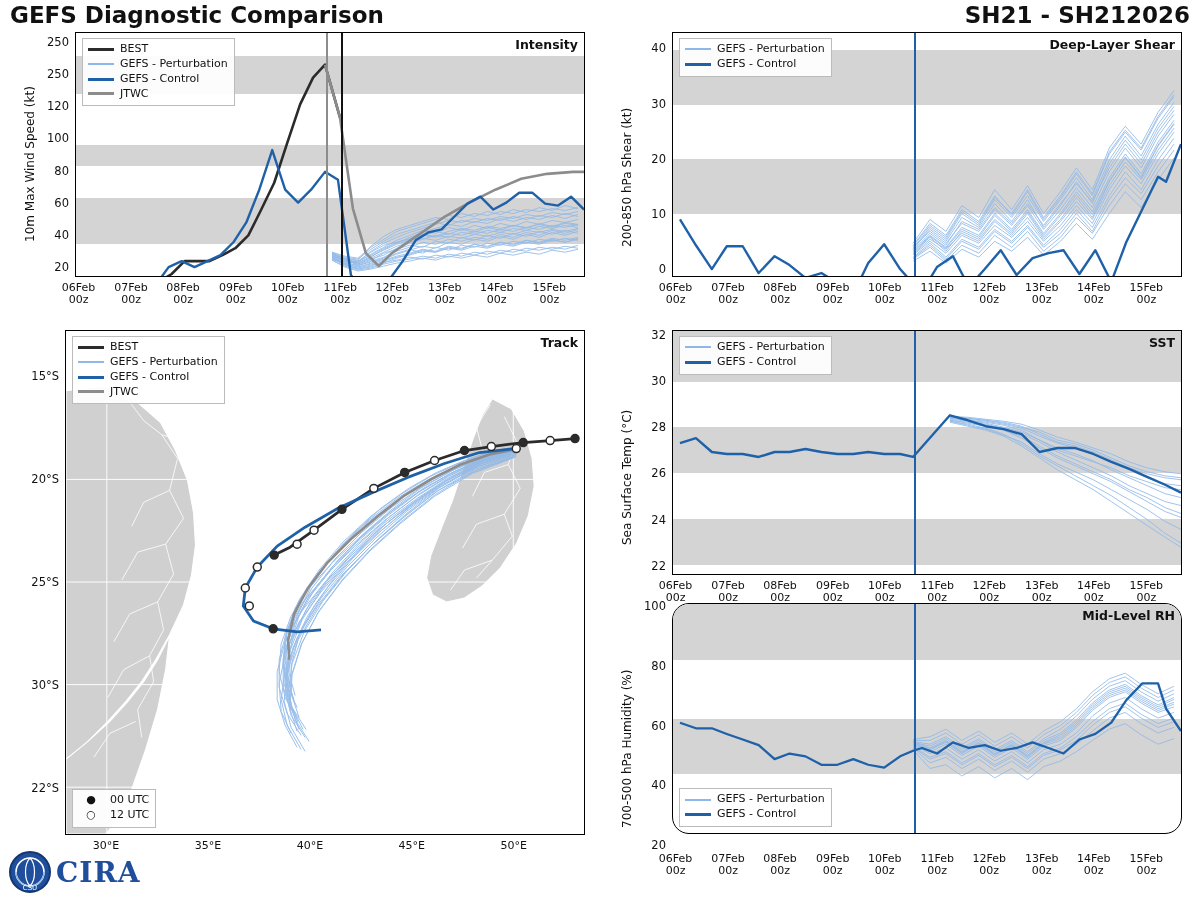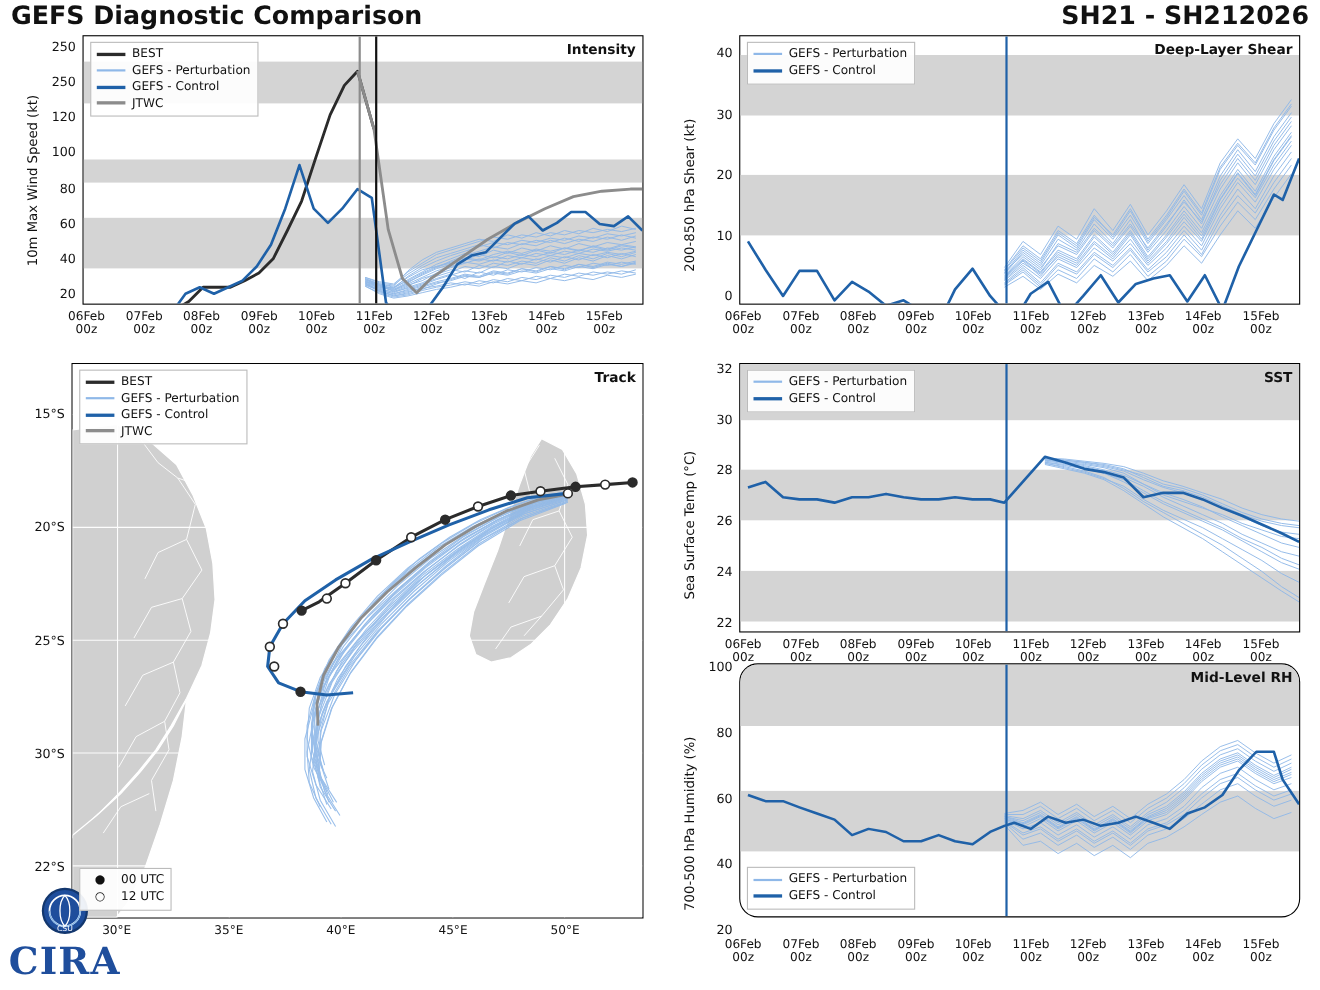--- a/index.html
+++ b/index.html
@@ -81,21 +81,21 @@
   .legend-swatch { display: inline-block; width: 26px; height: 0; border-top-width: 2.6px; border-top-style: solid; margin-right: 6px; }
   .legend-dot { display: inline-block; width: 26px; text-align: center; margin-right: 6px; }
 
   .vline { position: absolute; top: 0; bottom: 0; width: 2px; }
 
   
   .mapbg { position: absolute; inset: 0; background: #ffffff; }
 
   .logo { position: absolute; left: 8px; bottom: 6px; }
   .logo-text {
-    font-size: 34px; font-weight: bold; color: #1f4e9c;
+    font-size: 28px; font-weight: bold; color: #1f4e9c;
     font-family: "DejaVu Serif", serif; letter-spacing: 1px;
   }
 </style>
 </head>
 <body>
 
 <div id="root">
 
   <div class="hdr-title">GEFS Diagnostic Comparison</div>
   <div class="hdr-storm">SH21 - SH212026</div>
@@ -524,21 +524,21 @@
     <div class="xtick" style="left:21.2%;">08Feb<br>00z</div>
     <div class="xtick" style="left:31.5%;">09Feb<br>00z</div>
     <div class="xtick" style="left:41.7%;">10Feb<br>00z</div>
     <div class="xtick" style="left:52.0%;">11Feb<br>00z</div>
     <div class="xtick" style="left:62.2%;">12Feb<br>00z</div>
     <div class="xtick" style="left:72.5%;">13Feb<br>00z</div>
     <div class="xtick" style="left:82.7%;">14Feb<br>00z</div>
     <div class="xtick" style="left:93.0%;">15Feb<br>00z</div>
   </div>
 
-  <div class="logo" style="display:flex; align-items:center; gap:4px;flex-direction:column;">
+  <div class="logo" style="display:flex; align-items:center; gap:4px;">
     <svg width="44" height="44" viewBox="0 0 44 44">
       <circle cx="22" cy="22" r="20" fill="#1f4e9c" stroke="#13376e" stroke-width="2"></circle>
       <circle cx="22" cy="22" r="14" fill="none" stroke="#ffffff" stroke-width="1.6"></circle>
       <path d="M8,22 A14,14 0 0,0 36,22" fill="none" stroke="#7fb2e5" stroke-width="1.2"></path>
       <path d="M22,8 C16,14 16,30 22,36 C28,30 28,14 22,8 Z" fill="none" stroke="#ffffff" stroke-width="1.2"></path>
       <text x="22" y="40" font-size="7" fill="#ffffff" text-anchor="middle" font-family="DejaVu Sans, sans-serif">CSU</text>
     </svg>
     <span class="logo-text">CIRA</span>
   </div>
 

